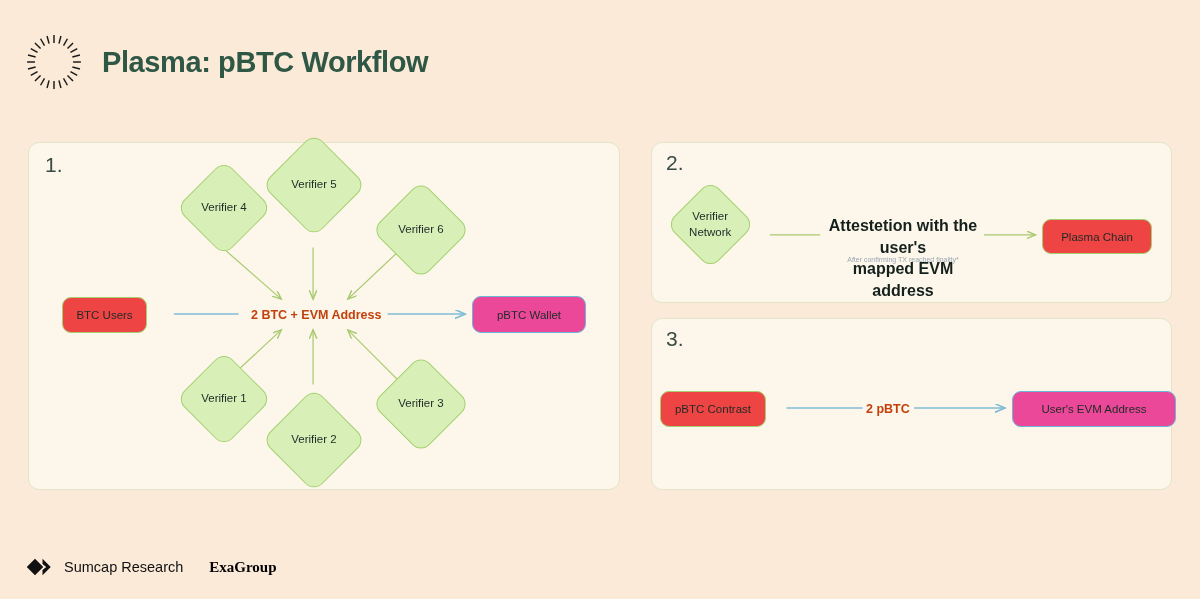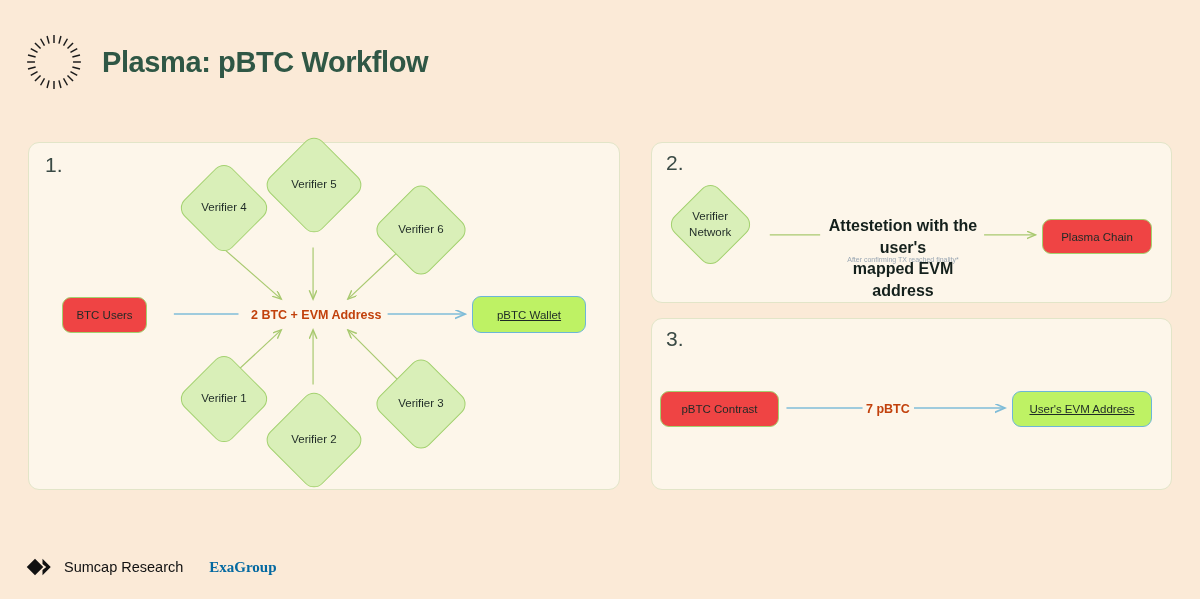--- a/index.html
+++ b/index.html
@@ -72,21 +72,21 @@
     color: #1e2a26;
     line-height: 1.35;
     white-space: pre-line;
   }
   .pill {
     border-radius: 9px;
     font-size: 11.5px;
     color: #1e2a26;
   }
   .pill.green { background: #ef4444; border: 1.5px solid #a3d16f; }
-  .pill.blue  { background: #bef264; border: 1.5px solid #6cb6d8; text-decoration: underline; }
+  .pill.blue  { background: #ec4899; border: 1.5px solid #6cb6d8; }
 
   
   .center-label {
     position: absolute;
     font-size: 12.5px;
     font-weight: bold;
     color: #c2410c;
     white-space: nowrap;
   }
   .edge-label {
@@ -126,21 +126,21 @@
   .footer-brand { display: flex; align-items: center; gap: 8px; }
   .footer-mark { width: 30px; height: 20px; display: block; }
   .footer-name {
     font-size: 14.5px;
     color: #111111;
     font-family: "Liberation Sans", sans-serif;
   }
   .footer-name-serif {
     font-size: 15px;
     font-weight: bold;
-    color: #0369a1;
+    color: #000000;
     font-family: "Liberation Serif", serif;
   }
 </style>
 </head>
 <body>
 
 <div class="header">
   <svg class="brand-logo" viewBox="0 0 100 100">
     <g stroke="#1a1a1a" stroke-width="2.6" stroke-linecap="butt">
       <line x1="50" y1="16" x2="50" y2="2"></line>
@@ -259,27 +259,27 @@
   <svg class="wires" viewBox="0 0 521 172">
     <defs>
       <marker id="ar-b3" markerWidth="9" markerHeight="9" refX="7.4" refY="3.2" orient="auto">
         <path d="M0,0 L7.4,3.2 L0,6.4" fill="none" stroke="#7fbcd8" stroke-width="1.2"></path>
       </marker>
     </defs>
     <line x1="134" y1="90" x2="211" y2="90" stroke="#7fbcd8" stroke-width="1.4"></line>
     <line x1="263" y1="90" x2="355" y2="90" stroke="#7fbcd8" stroke-width="1.4" marker-end="url(#ar-b3)"></line>
   </svg>
 
-  <div class="node pill green" style="left:8px; top:72px; width:119px; height:36px;align-items:center;">
+  <div class="node pill green" style="left:8px; top:72px; width:106px; height:36px;align-items:center;">
     <span>pBTC Contrast</span>
   </div>
 
-  <div class="center-label" style="left:214px; top:83px;">7 pBTC</div>
-
-  <div class="node pill blue" style="left:360px; top:72px; width:140px; height:36px;">
+  <div class="center-label" style="left:214px; top:83px;">2 pBTC</div>
+
+  <div class="node pill blue" style="left:360px; top:72px; width:164px; height:36px;">
     <span>User's EVM Address</span>
   </div>
 </div>
 
 <div class="footer">
   <div class="footer-brand">
     <svg class="footer-mark" viewBox="0 0 40 26">
       <polygon points="12,2 23,13 12,24 1,13" fill="#111111"></polygon>
       <path d="M22,2 L33,13 L22,24 L22,17 L27,13 L22,9 Z" fill="#111111"></path>
     </svg>

